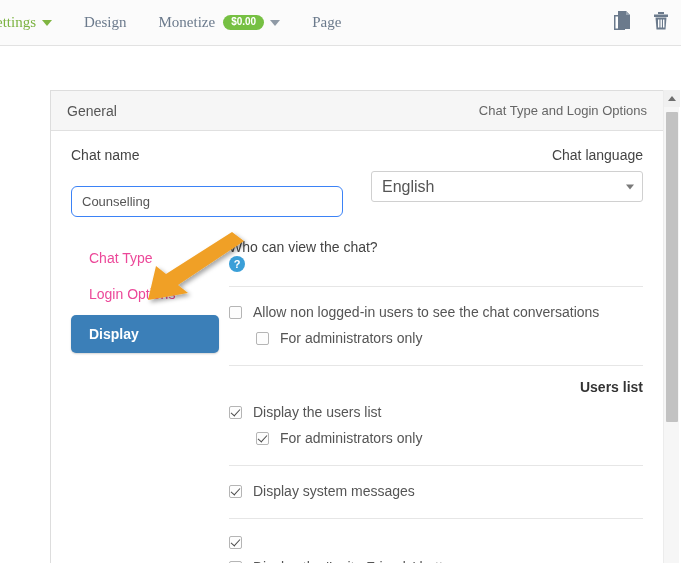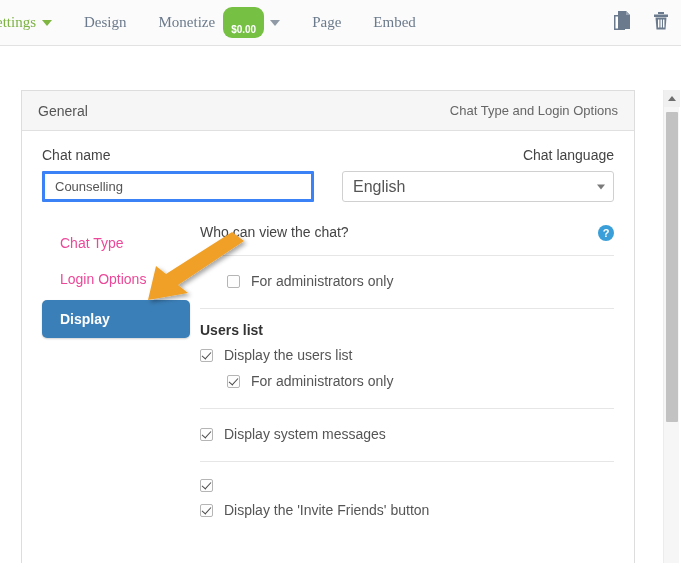--- a/index.html
+++ b/index.html
@@ -60,40 +60,40 @@
   .nav-item.first .caret-down { border-top-color: #7fb541; }
 
   .badge-money {
     display: inline-block;
     margin-left: 8px;
     background: #76c043;
     color: #ffffff;
     border-radius: 9px;
     font-size: 10px;
     font-weight: bold;
-    padding: 18px 8px 3px 8px;
+    padding: 2px 8px 3px 8px;
     line-height: 1;
     font-family: "Liberation Sans", sans-serif;
   }
 
   #topbar-actions {
     position: absolute;
     right: 10px;
     top: 0;
     height: 46px;
     display: flex;
     align-items: center;
     gap: 18px;
   }
   .tb-icon { cursor: pointer; display: block; }
 
   
   #panel {
     position: absolute;
-    left: 21px;
+    left: 50px;
     top: 90px;
     width: 614px;
     height: 478px;
     background: #ffffff;
     border: 1px solid #dddddd;
     border-bottom: none;
     overflow: hidden;
   }
 
   #panel-header {
@@ -130,28 +130,29 @@
     font-size: 14px;
     color: #444;
     margin-bottom: 8px;
     display: block;
   }
   .field-label.right { text-align: right; font-weight: normal; }
 
   .text-input {
     width: 100%;
     height: 31px;
-    border: 3px solid #3b82f6;
-    border-radius: 1px;
+    border: 1px solid #3b82f6;
+    border-radius: 6px;
     padding: 0 10px;
     font-size: 13px;
     color: #555;
     background: #fff;
     font-family: "Liberation Sans", sans-serif;
     outline: none;
+    margin-top: 15px;
   }
 
   .select-wrap { position: relative; width: 100%; }
   .select-box {
     width: 100%;
     height: 31px;
     border: 1px solid #d0d0d0;
     border-radius: 3px;
     padding: 0 24px 0 10px;
     font-size: 16px;
@@ -206,20 +207,21 @@
     padding-left: 10px;
   }
 
   .section-question {
     font-size: 14px;
     color: #444;
     display: flex;
     align-items: flex-start;
     justify-content: space-between;
     padding-bottom: 14px;
+    flex-direction: column;
   }
 
   .help-icon {
     width: 16px; height: 16px;
     border-radius: 50%;
     background: #3a9fd8;
     color: #ffffff;
     font-size: 11px;
     font-weight: bold;
     line-height: 16px;
@@ -262,20 +264,21 @@
     border: solid #4a4a4a;
     border-width: 0 1.6px 1.6px 0;
     transform: rotate(42deg);
   }
 
   .group-title {
     font-size: 14px;
     font-weight: bold;
     color: #333;
     margin: 13px 0 4px 0;
+    text-align: right;
   }
   .spacer-md { height: 14px; }
 
   
   #arrow-annotation {
     position: absolute;
     left: 140px;
     top: 228px;
     width: 115px;
     height: 82px;
@@ -348,23 +351,20 @@
     <div class="nav-item">
       <span>Monetize</span>
       <span class="badge-money">$0.00</span>
       <span class="caret-down"></span>
     </div>
 
     <div class="nav-item">
       <span>Page</span>
     </div>
 
-    <div class="nav-item">
-      <span>Embed</span>
-    </div>
   </div>
 
   <div id="topbar-actions">
     <span class="tb-icon" title="Duplicate">
       <svg width="20" height="22" viewBox="0 0 20 22">
         <rect x="1" y="5" width="11" height="15" fill="#6b7a8c"></rect>
         <rect x="2.5" y="6.5" width="8" height="12" fill="#ffffff"></rect>
         <path d="M5 1 h8 l4 4 v14 h-12 z" fill="#6b7a8c"></path>
         <path d="M13 1 l4 4 h-4 z" fill="#9aa6b3"></path>
       </svg>
@@ -423,20 +423,24 @@
 
       <div id="settings-col">
 
         <div class="section-question">
           <span>Who can view the chat?</span>
           <span class="help-icon">?</span>
         </div>
 
         <div class="divider"></div>
 
+        <div class="check-row">
+          <span class="cbox"></span>
+          <span>Allow non logged-in users to see the chat conversations</span>
+        </div>
 
 
         <div class="check-row indent">
           <span class="cbox"></span>
           <span>For administrators only</span>
         </div>
 
         <div class="spacer-md"></div>
         <div class="divider"></div>
 

